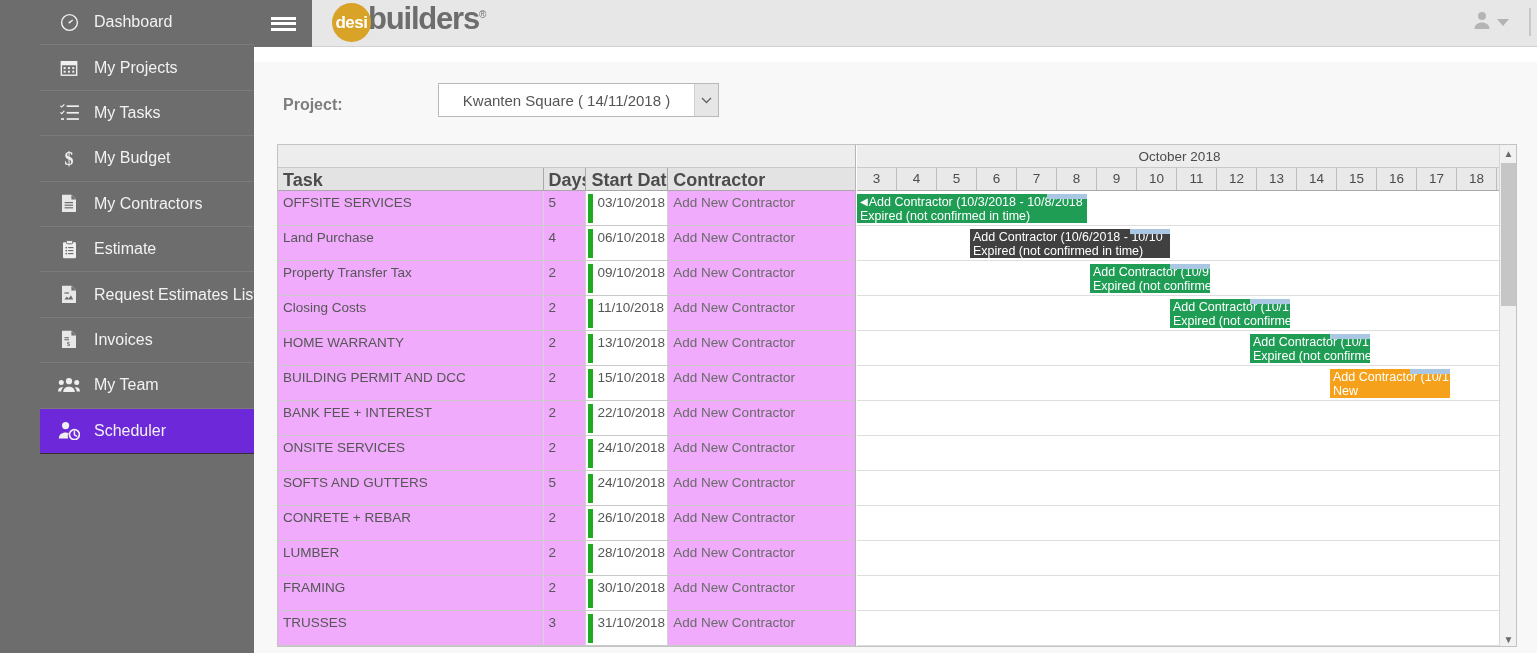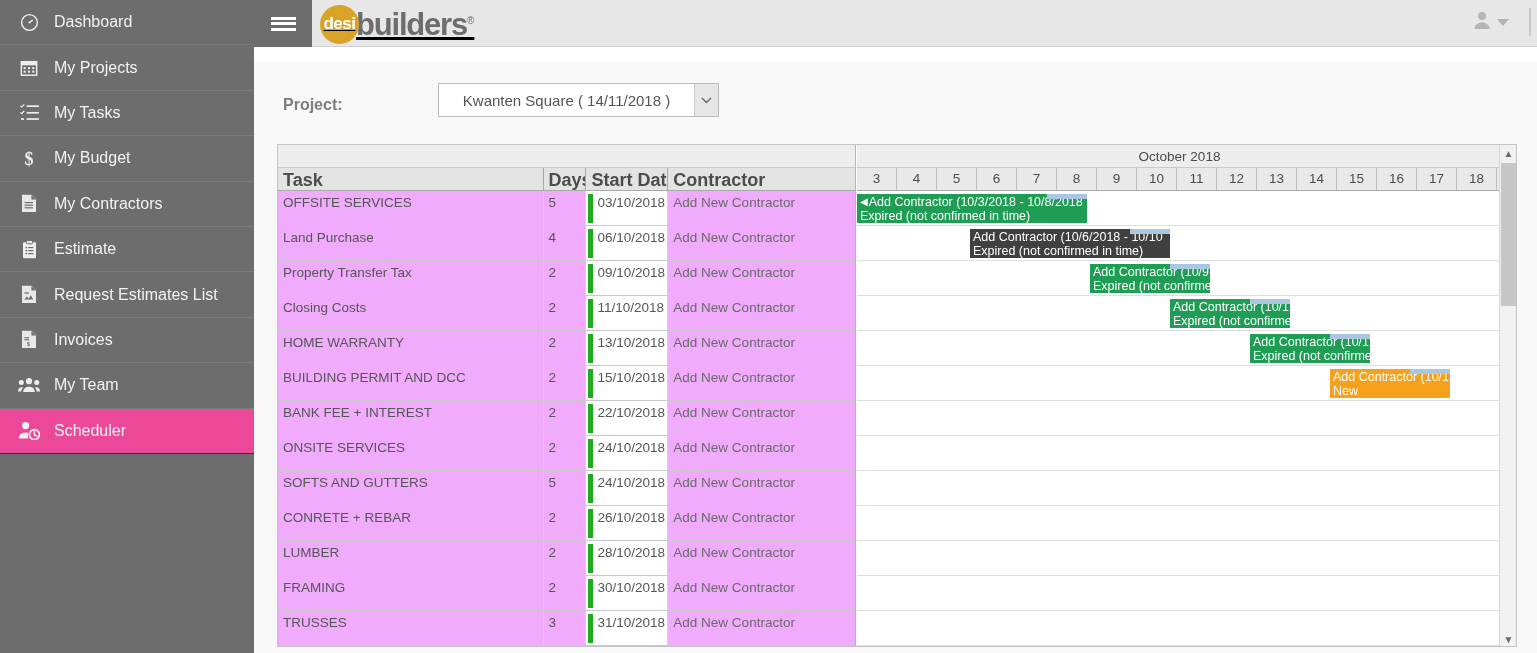--- a/index.html
+++ b/index.html
@@ -21,22 +21,23 @@
   .nav-item {
     position: relative;
     height: 45.4px;
     display: flex; align-items: center;
     padding-left: 14px;
     border-bottom: 1px solid #7b7b7b;
     color: #f2f2f2;
     font-size: 16px;
     cursor: pointer;
     white-space: nowrap;
-  }
-  .nav-item.active { background: #ec4899; border-bottom-color: #333; }
+    margin-left: 40px;
+  }
+  .nav-item.active { background: #6d28d9; border-bottom-color: #333; }
   .nav-ico {
     width: 30px; min-width: 30px;
     display: flex; align-items: center; justify-content: center;
     margin-right: 10px;
     color: #efefef;
   }
   .nav-ico svg { display: block; }
   .nav-label { line-height: 1; }
 
   
@@ -51,23 +52,23 @@
     width: 58px; height: 47px;
     background: #6d6d6d;
     display: flex; align-items: center; justify-content: center;
     cursor: pointer;
   }
   #hamburger .bar {
     width: 25px; height: 3px; background: #fff; margin: 2.5px 0;
     display: block;
   }
   #logo {
-    position: absolute; left: 66px; top: 3px;
+    position: absolute; left: 78px; top: 3px;
     height: 42px;
-    display: flex; align-items: center; text-decoration: underline;
+    display: flex; align-items: flex-start;
   }
   #logo .circ {
     width: 39px; height: 39px; border-radius: 50%;
     background: #d9a328;
     color: #fff;
     font-weight: bold; font-size: 17px;
     display: flex; align-items: center; justify-content: center;
     letter-spacing: -0.5px;
     position: relative; z-index: 2;
   }

